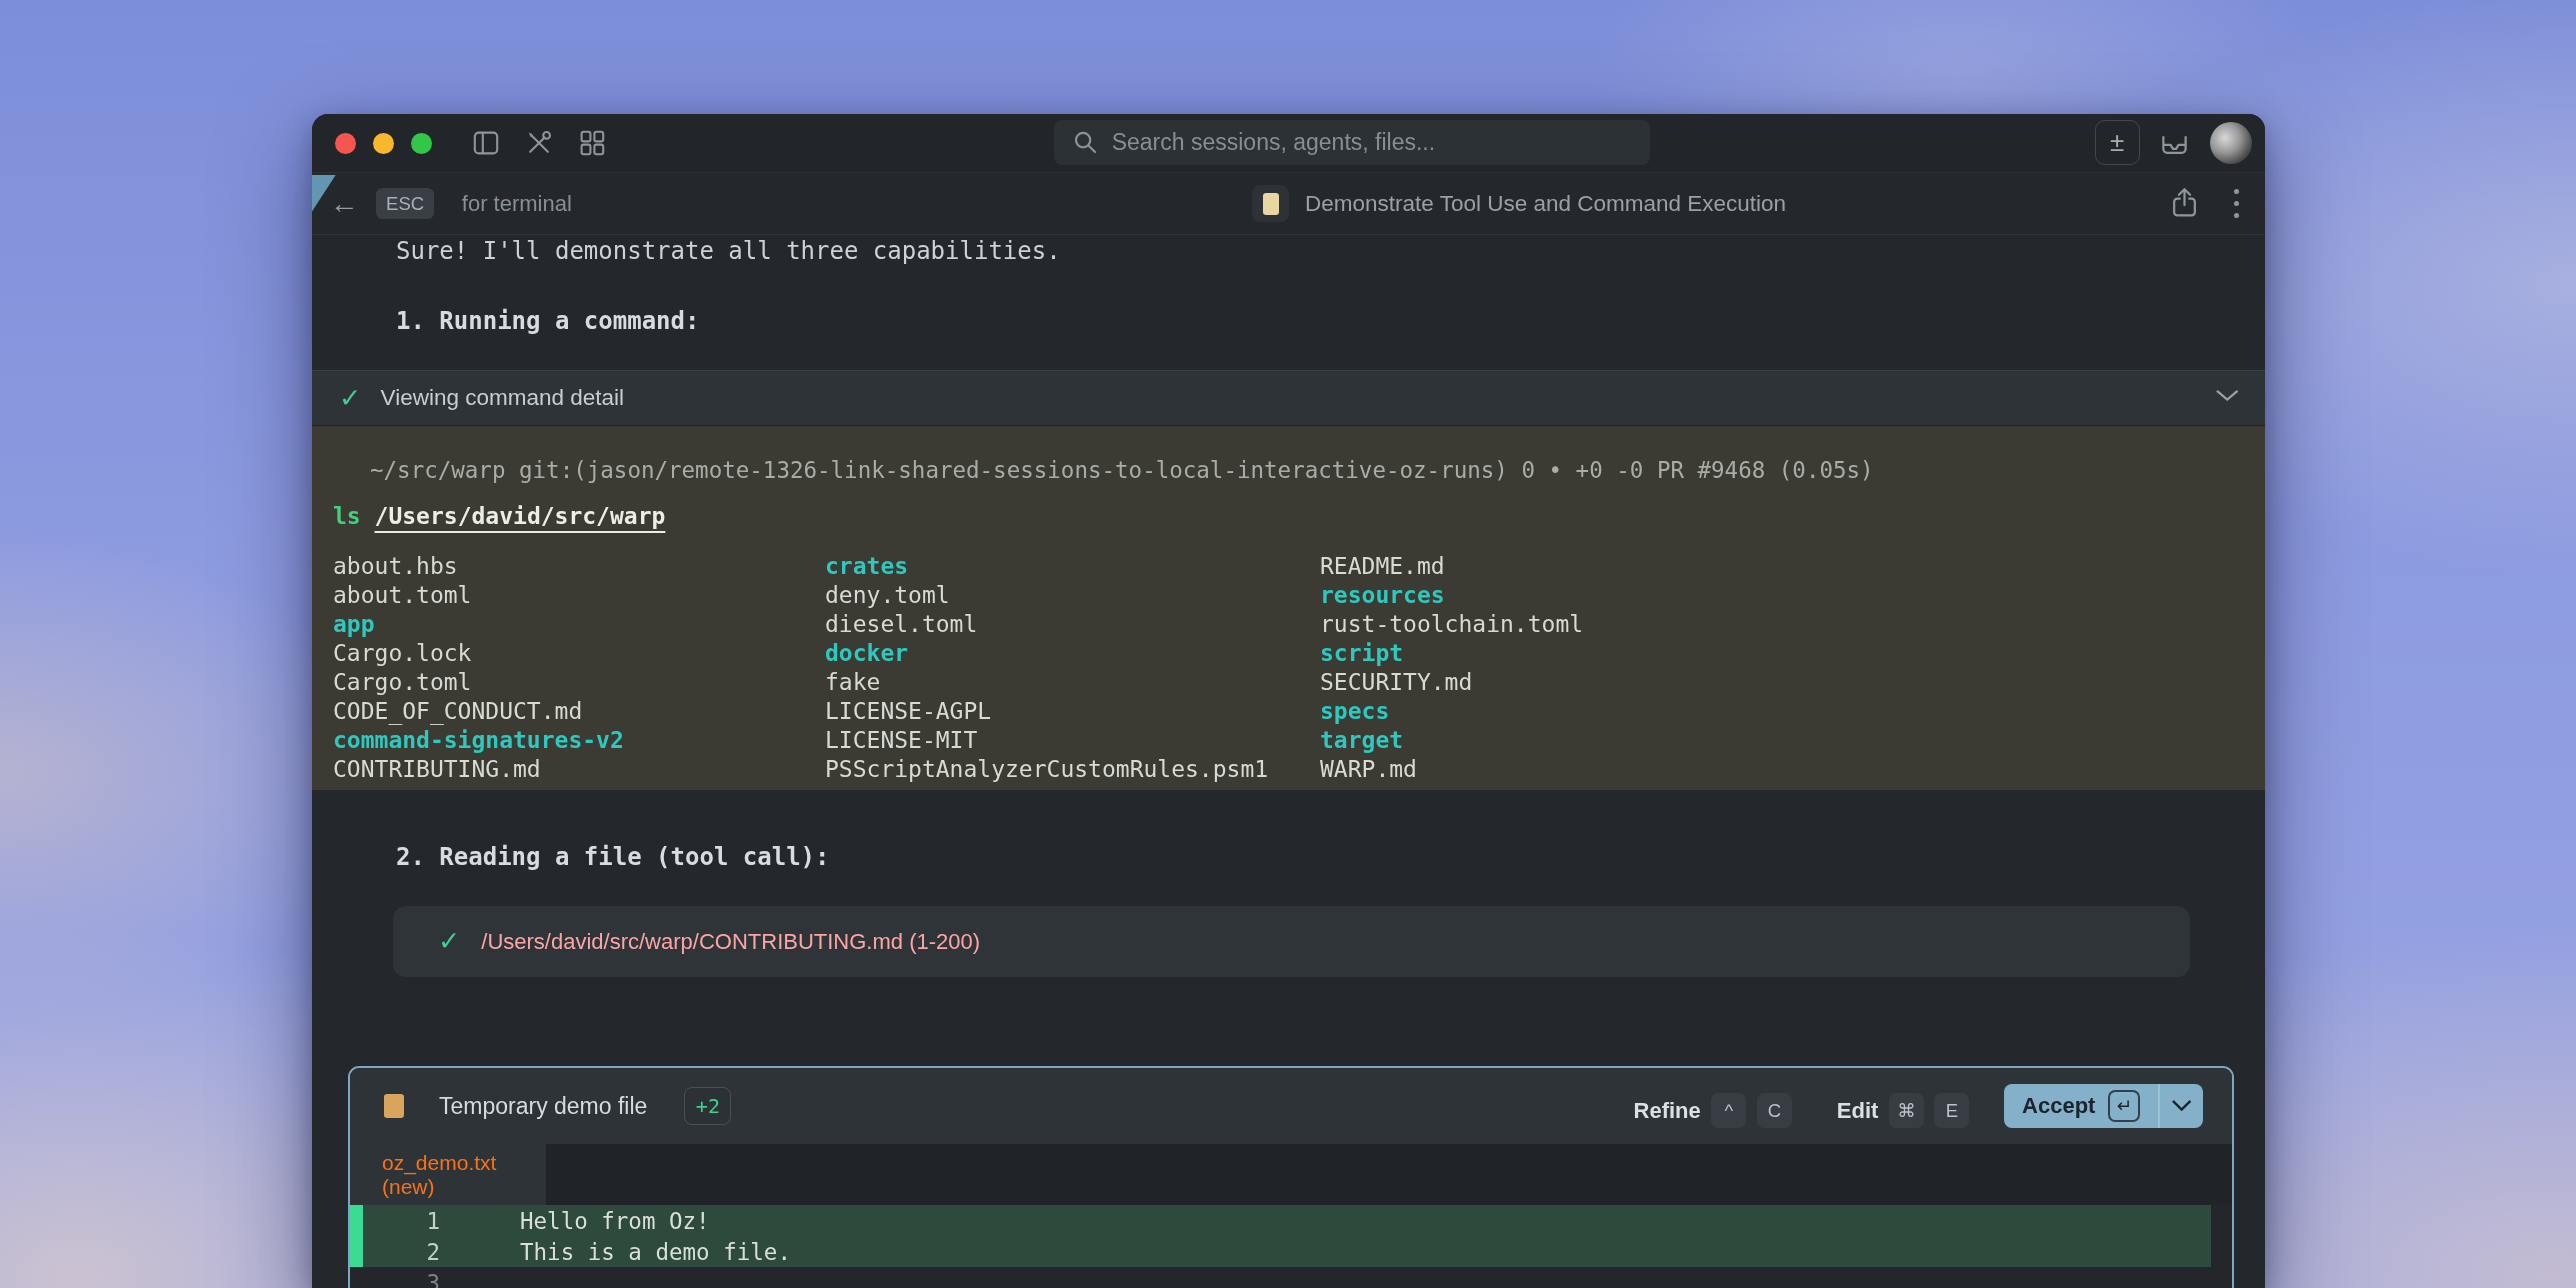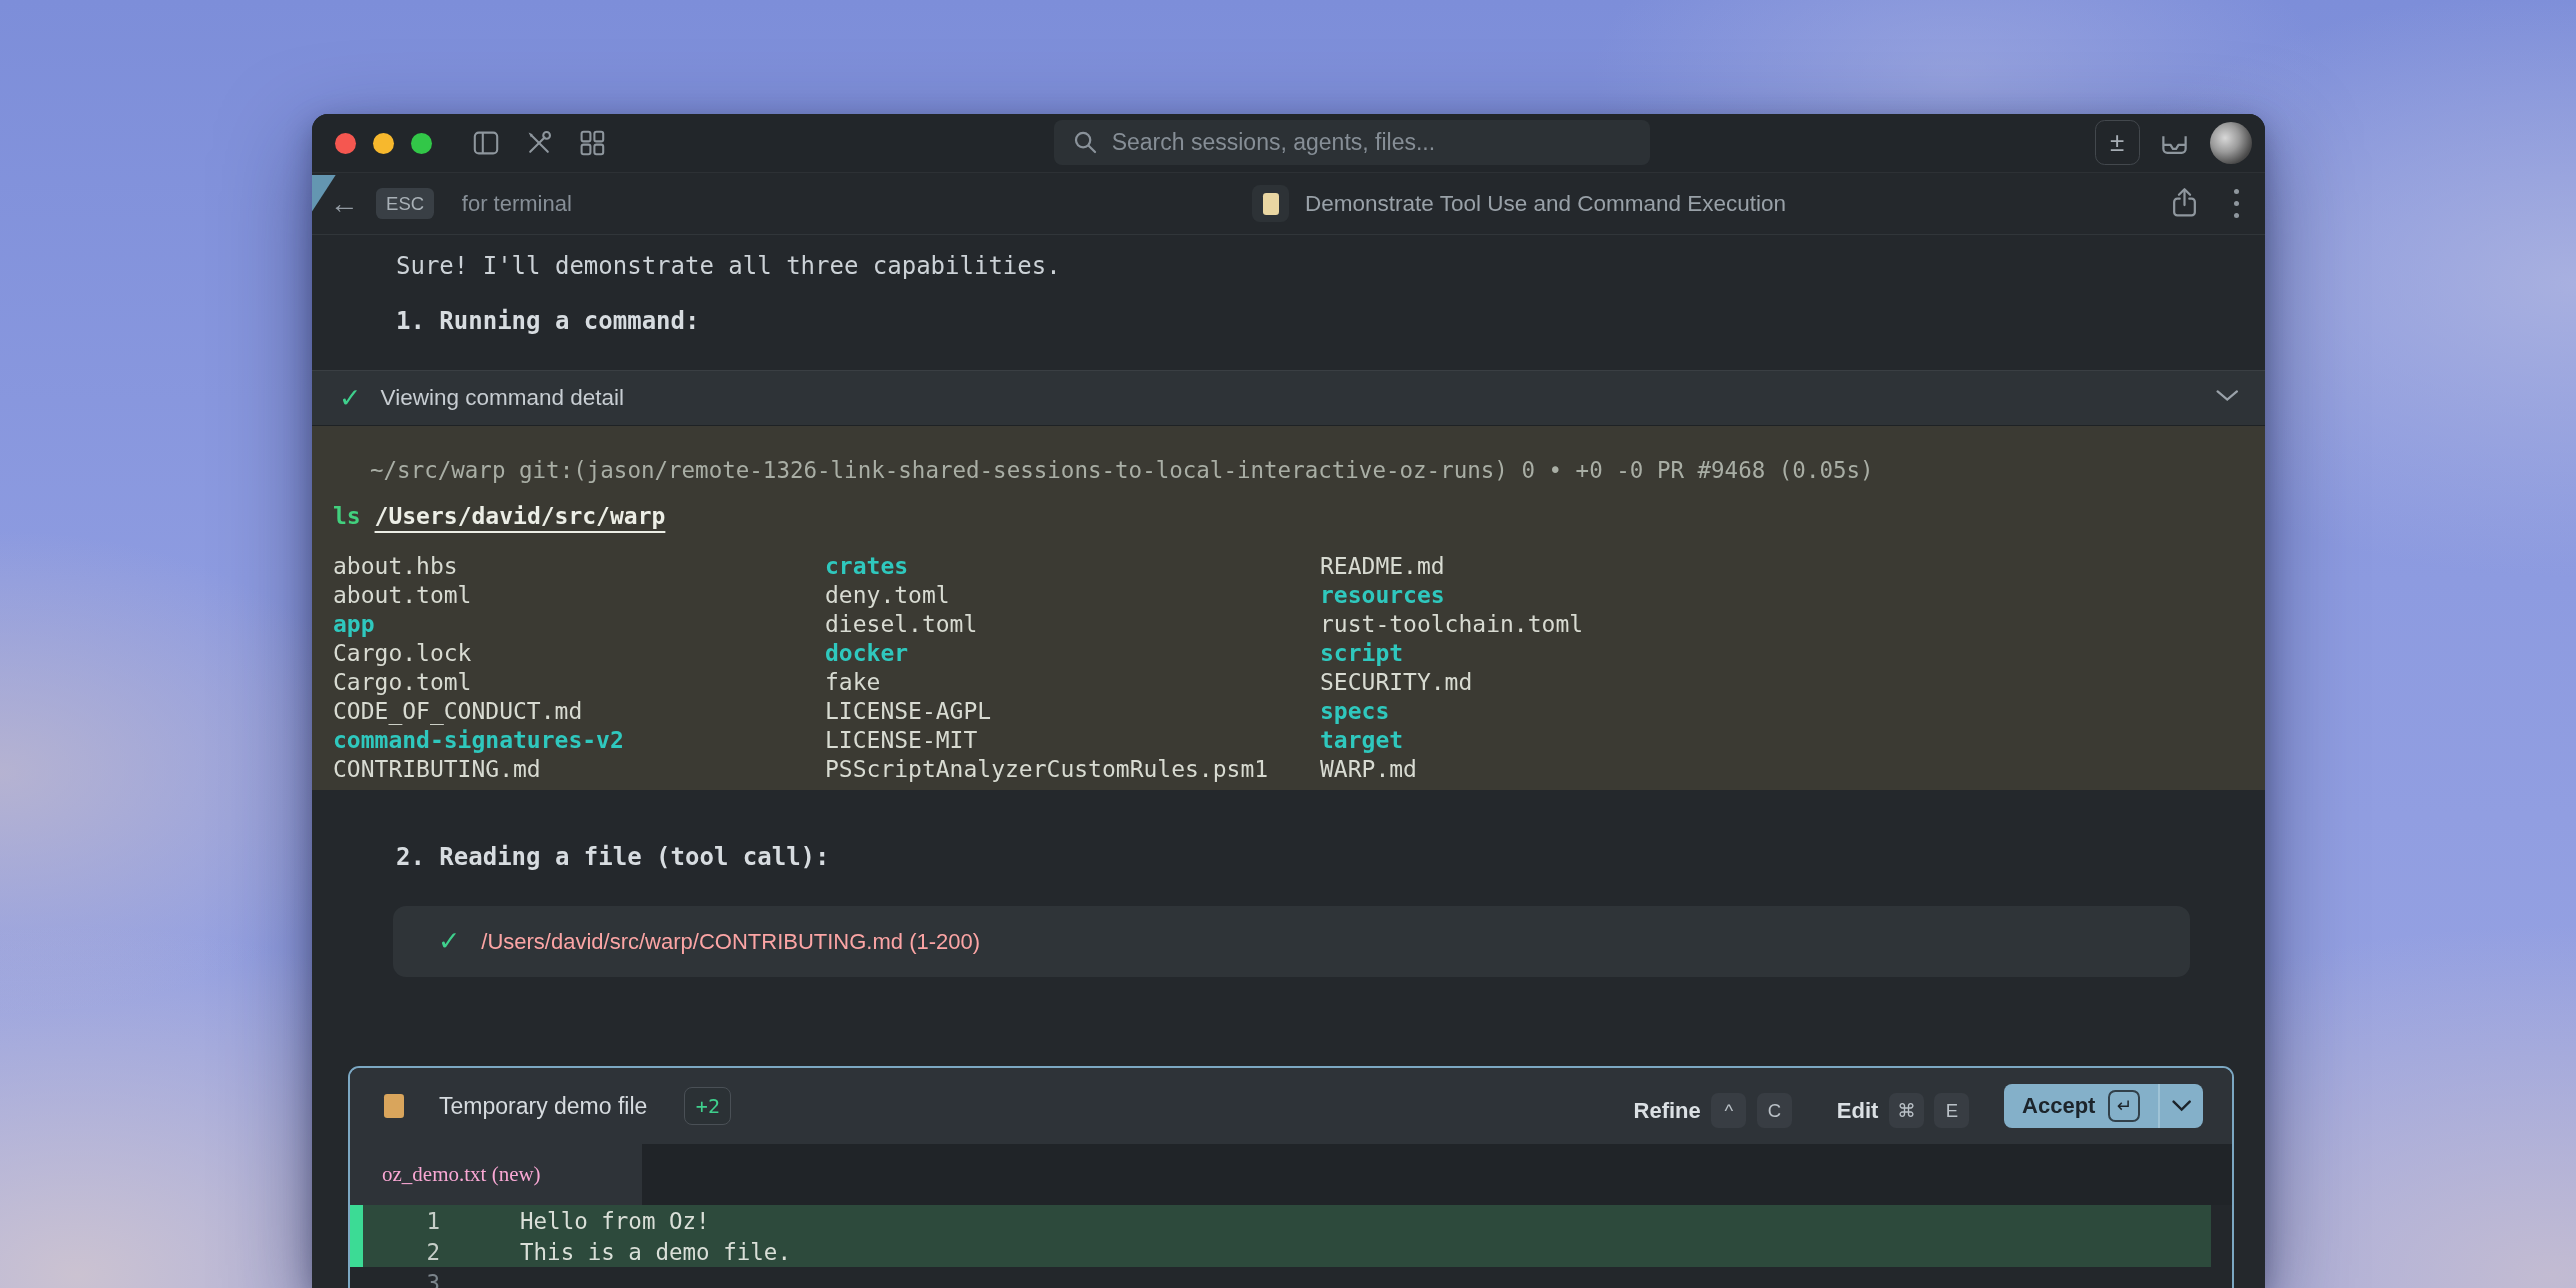--- a/index.html
+++ b/index.html
@@ -64,21 +64,21 @@
   .nav-right { position:absolute; right:22.5px; top:0; height:100%; display:flex; align-items:center; gap:29px; color:#8f979e; }
   .kebab { display:flex; flex-direction:column; gap:6.4px; padding:3.2px; }
   .kebab i { width:5.6px; height:5.6px; border-radius:50%; background:#8f979e; }
 
   
   .mono-line {
     position:absolute; left:84px; font-family:"DejaVu Sans Mono",monospace;
     font-size:24px; line-height:35px; color:#ccd2d7; white-space:pre;
   }
   .mono-bold { font-weight:bold; color:#d7dce0; }
-  #msg1 { top:135px; }
+  #msg1 { top:120px; }
   #msg2 { top:190px; }
   #msg3 { top:726px; }
   #msg4 { top:890px; }
 
   
   .detail-bar {
     position:absolute; top:256px; left:0; right:0; height:56px; background:#2e3337;
     border-top:0.8px solid #3a3f43; border-bottom:0.8px solid #1e2225;
     display:flex; align-items:center; padding-left:27px;
   }
@@ -132,21 +132,21 @@
   .accept-main { display:flex; align-items:center; gap:13px; padding:0 17.7px; height:100%; }
   .accept-label { color:#1c242b; font-size:22px; font-weight:bold; }
   .return-key {
     width:32px; height:32px; border:2.4px solid #31404a; border-radius:7.2px;
     display:flex; align-items:center; justify-content:center; font-size:18.5px; color:#1c242b;
   }
   .accept-divider { width:1.6px; height:100%; background:#9fc3d6; }
   .accept-chevron { padding:0 12px; color:#1c242b; display:flex; align-items:center; height:100%; }
 
   .ed-tabs { height:61px; background:#202428; display:flex; }
-  .tab { width:292px; background:#2e3338; display:flex; align-items:center; padding-left:32px; color:#f9a8d4; font-size:21px;font-family:Liberation Serif, serif; }
+  .tab { width:196px; background:#2e3338; display:flex; align-items:center; padding-left:32px; color:#f97316; font-size:21px; }
 
   .code { font-family:"DejaVu Sans Mono",monospace; }
   .row { height:31px; display:flex; align-items:center; position:relative; }
   .row.added { background:#2d4a3c; width:1861px; }
   .row.added::before { content:""; position:absolute; left:0; top:0; width:13px; height:100%; background:#3cdb95; }
   .ln { width:90px; text-align:right; font-size:22.5px; color:#7b848b; flex:none; }
   .row.added .ln { color:#c6cec8; }
   .code-text { margin-left:80px; font-size:22.5px; color:#dadfd8; white-space:pre; }
 </style>
 </head>

